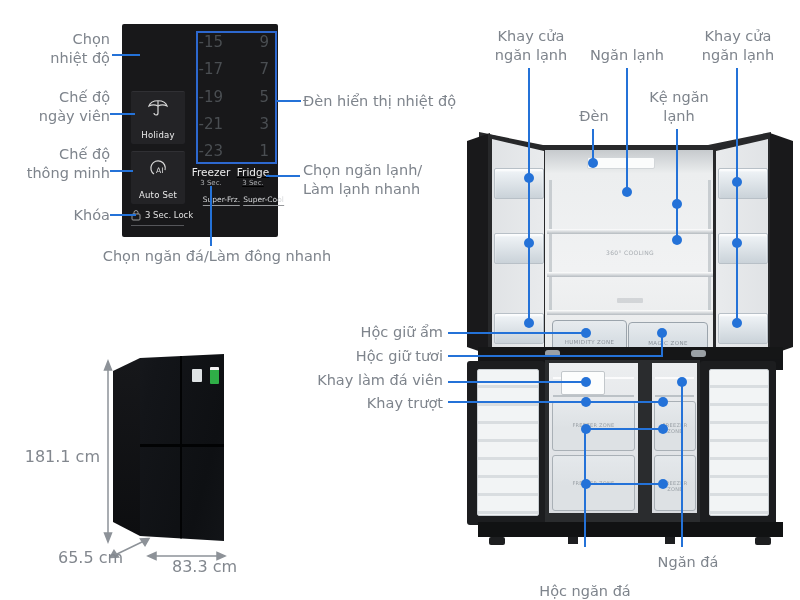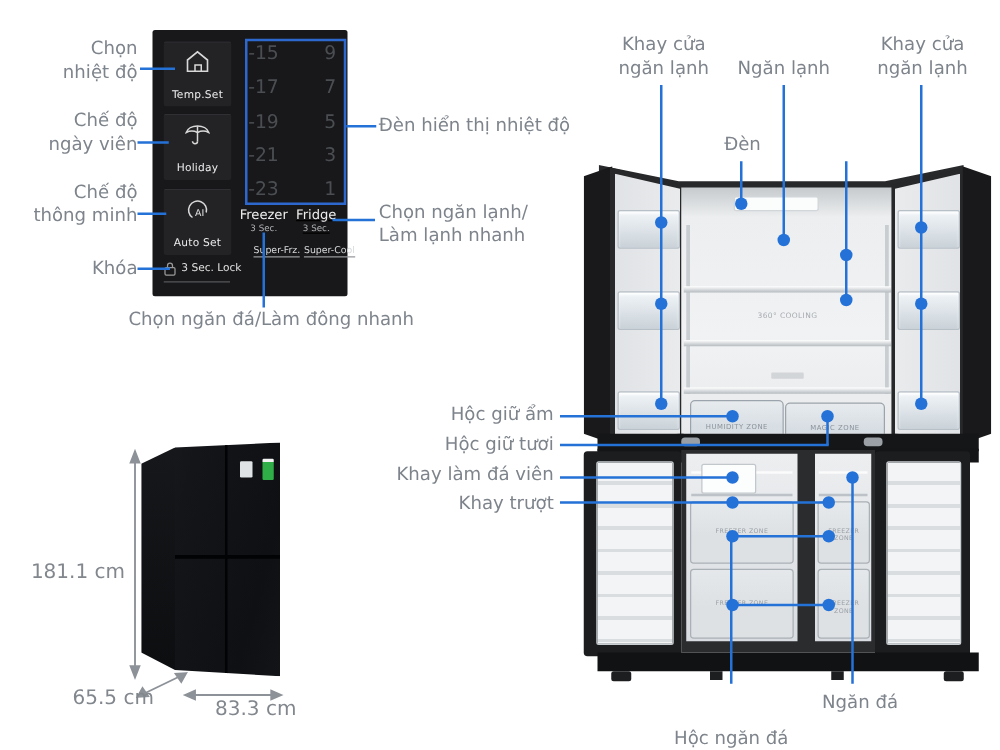--- a/index.html
+++ b/index.html
@@ -38,27 +38,20 @@
   .ridges{background:repeating-linear-gradient(180deg,#f2f4f5 0px,#f2f4f5 15px,#d9dde0 15px,#d9dde0 18px);
           border:1px solid #c9ced2;border-radius:2px;}
   .dim{position:absolute;color:#82878e;font-size:16px;white-space:nowrap;}
 </style>
 </head>
 <body>
 
 <div id="stage">
 
   <div class="panel">
-    <div class="tile" style="top:9px;height:51px;">
-      <svg width="22" height="22" viewBox="0 0 22 22" style="margin-top:5px">
-        <path d="M3,9 L11,2.5 L19,9 L19,18 L3,18 Z" fill="none" stroke="#d8d8d8" stroke-width="1.3"></path>
-        <path d="M9,18 L9,13 L14,13 L14,18" fill="none" stroke="#d8d8d8" stroke-width="1.2"></path>
-      </svg>
-      <div class="tlabel">Temp.Set</div>
-    </div>
     <div class="tile" style="top:67px;height:52px;">
       <svg width="24" height="22" viewBox="0 0 24 22" style="margin-top:5px">
         <path d="M3,9 C5,2 19,2 21,9 C18,7.5 15,7.5 12,9 C9,7.5 6,7.5 3,9 Z" fill="none" stroke="#d8d8d8" stroke-width="1.2"></path>
         <line x1="12" y1="4" x2="12" y2="16" stroke="#d8d8d8" stroke-width="1.2"></line>
         <path d="M12,16 A2,2 0 0 1 8,16" fill="none" stroke="#d8d8d8" stroke-width="1.2"></path>
       </svg>
       <div class="tlabel">Holiday</div>
     </div>
     <div class="tile" style="top:127px;height:52px;">
       <svg width="24" height="24" viewBox="0 0 24 24" style="margin-top:3px">
@@ -219,20 +212,24 @@
   <div class="lbl ctr" style="left:627px;top:46px;">
     <div>Ngăn lạnh</div>
   </div>
   <div class="lbl ctr" style="left:738px;top:27px;">
     <div>Khay cửa</div>
       <div>ngăn lạnh</div>
   </div>
   <div class="lbl ctr" style="left:594px;top:107px;">
     <div>Đèn</div>
   </div>
+  <div class="lbl ctr" style="left:679px;top:88px;">
+    <div>Kệ ngăn</div>
+      <div>lạnh</div>
+  </div>
   <div class="lbl rt" style="right:357px;top:323px;">
     <div>Hộc giữ ẩm</div>
   </div>
   <div class="lbl rt" style="right:357px;top:347px;">
     <div>Hộc giữ tươi</div>
   </div>
   <div class="lbl rt" style="right:357px;top:371px;">
     <div>Khay làm đá viên</div>
   </div>
   <div class="lbl rt" style="right:357px;top:394px;">

